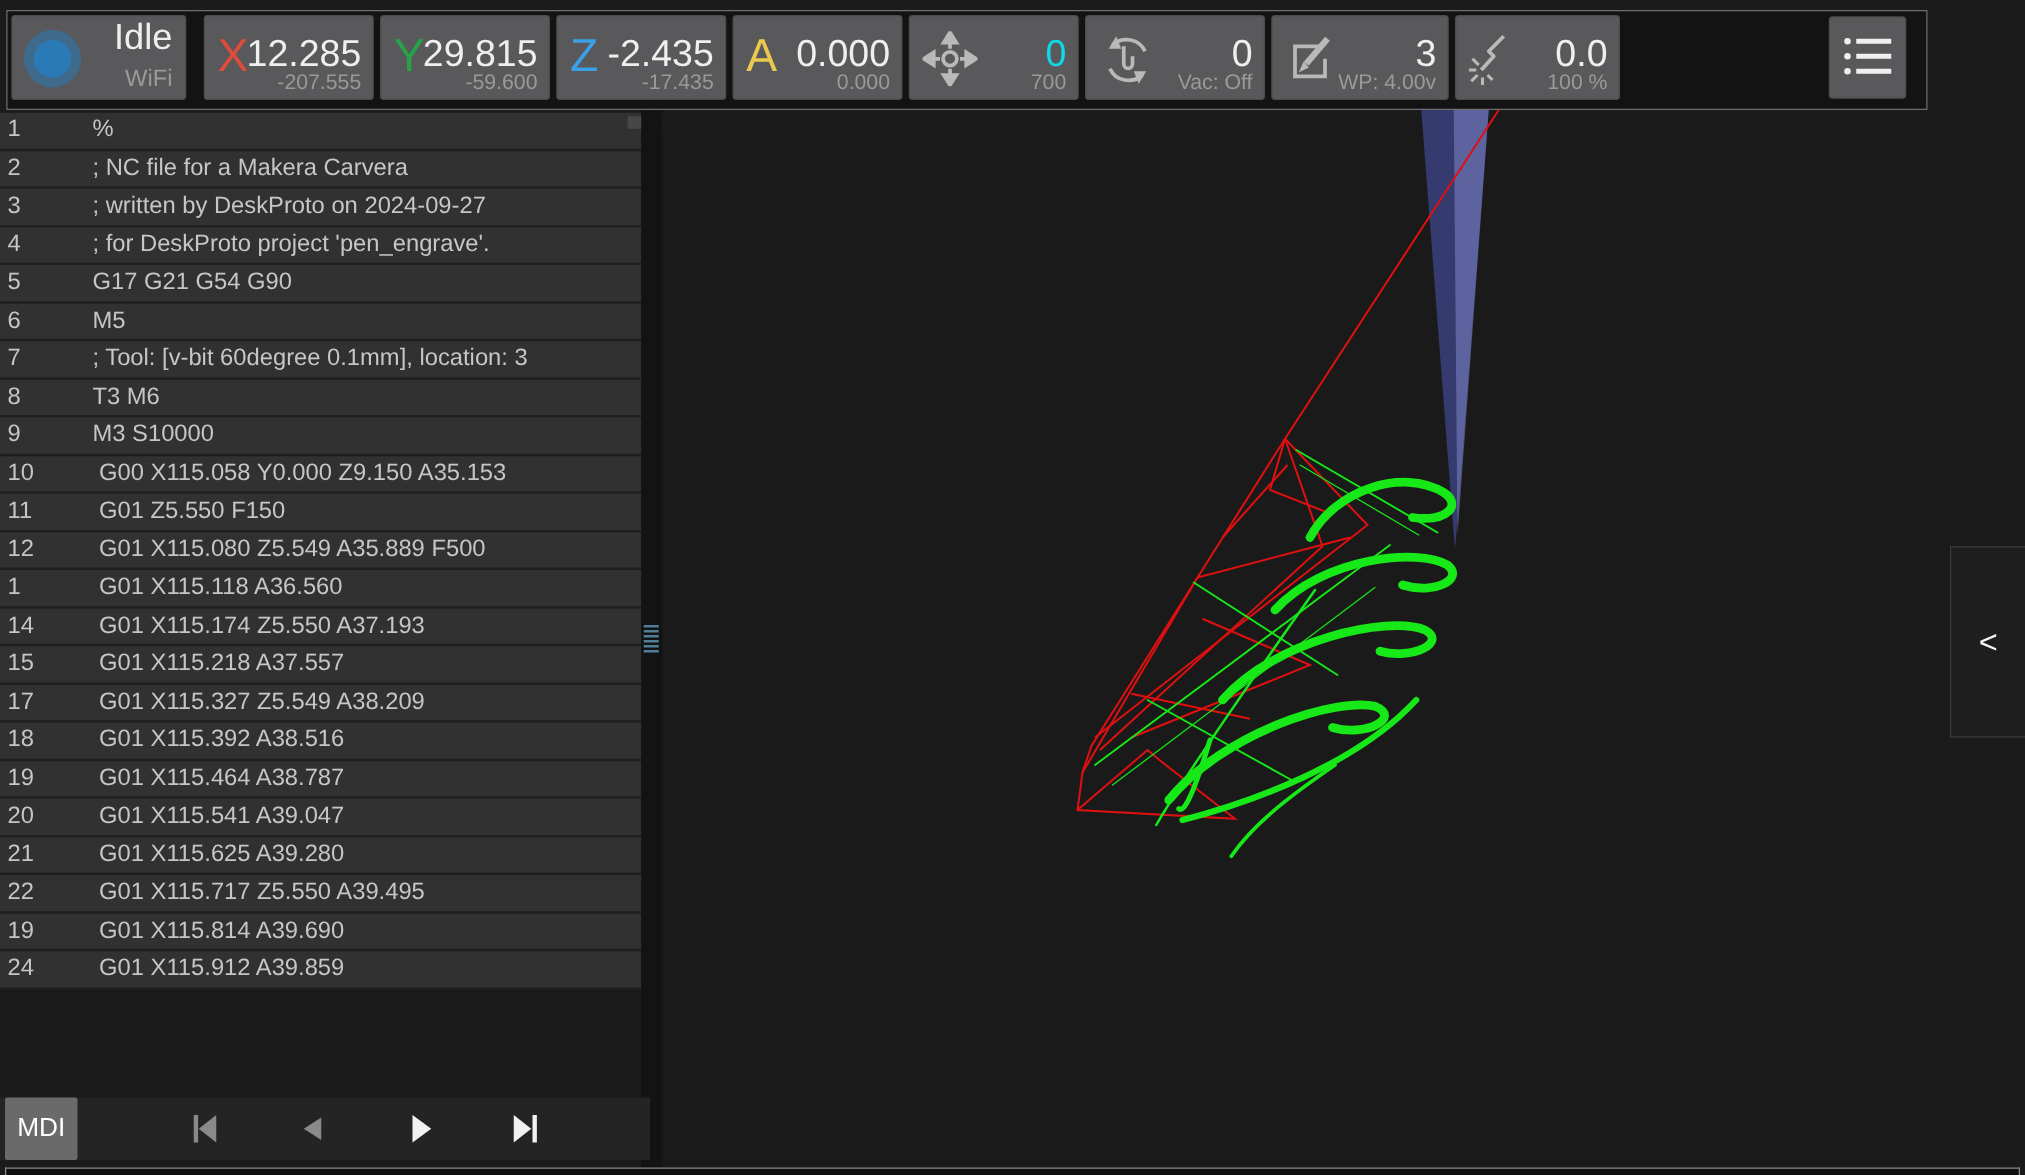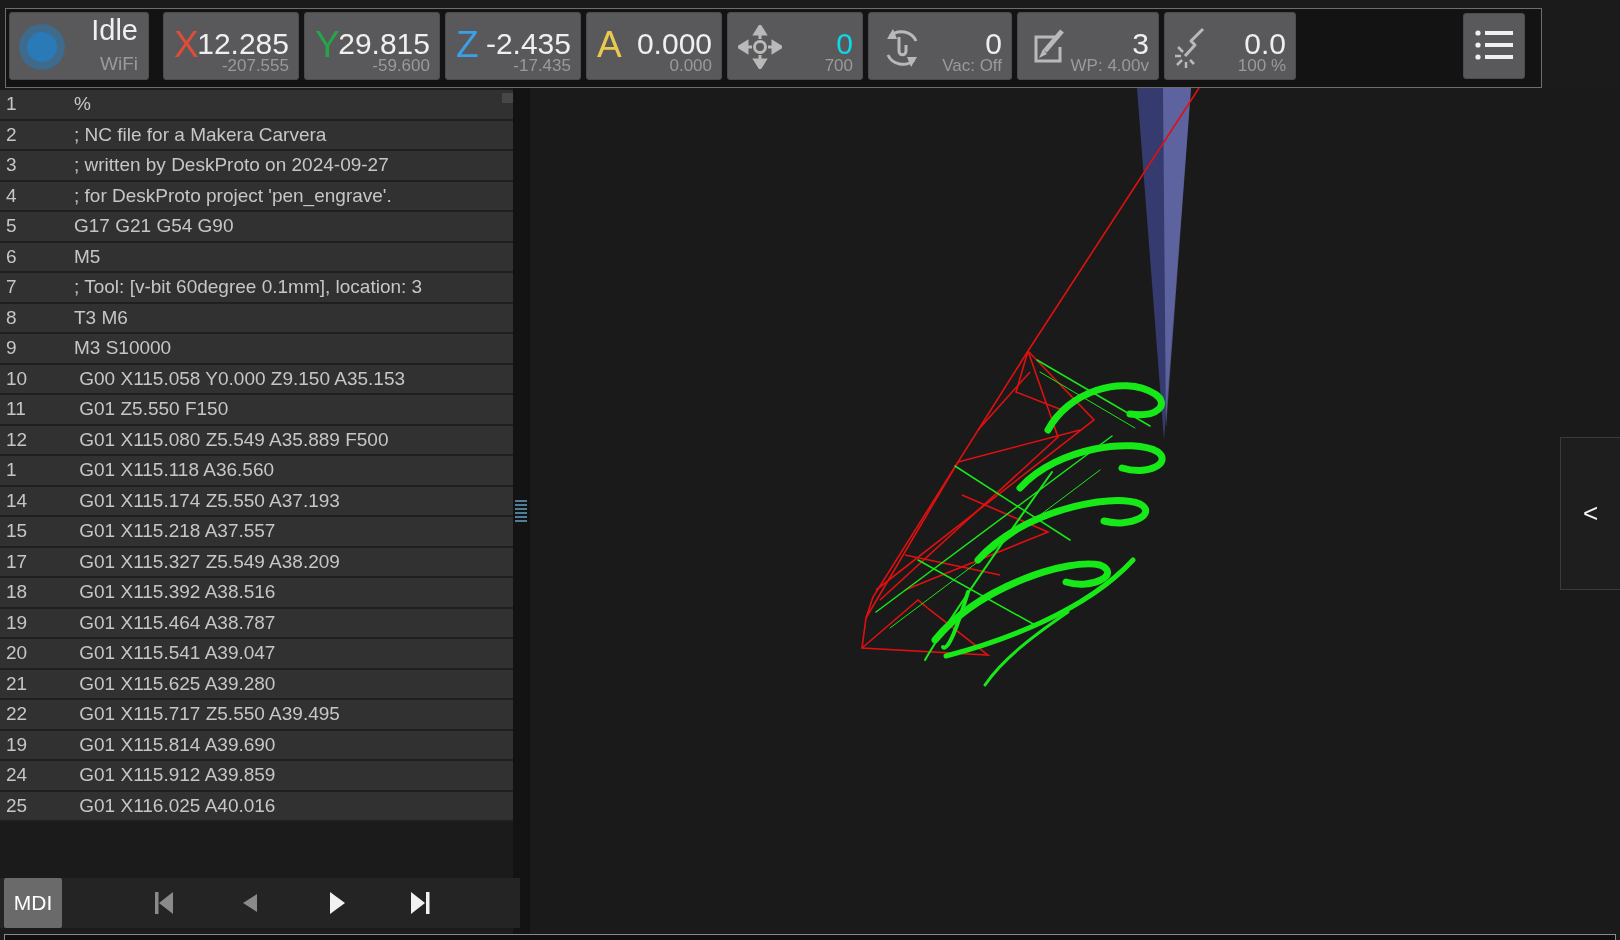--- a/index.html
+++ b/index.html
@@ -295,24 +295,20 @@
     <div class="grow">
       <span class="num">19</span>
       <span class="txt"> G01 X115.814 A39.690</span>
     </div>
 
     <div class="grow">
       <span class="num">24</span>
       <span class="txt"> G01 X115.912 A39.859</span>
     </div>
 
-    <div class="grow">
-      <span class="num">25</span>
-      <span class="txt"> G01 X116.025 A40.016</span>
-    </div>
   </div>
   </div>
   <div class="vscroll-thumb"></div>
 
   <div class="splitter">
     <span class="grip">
       <i></i>
         <i></i>
         <i></i>
         <i></i>

